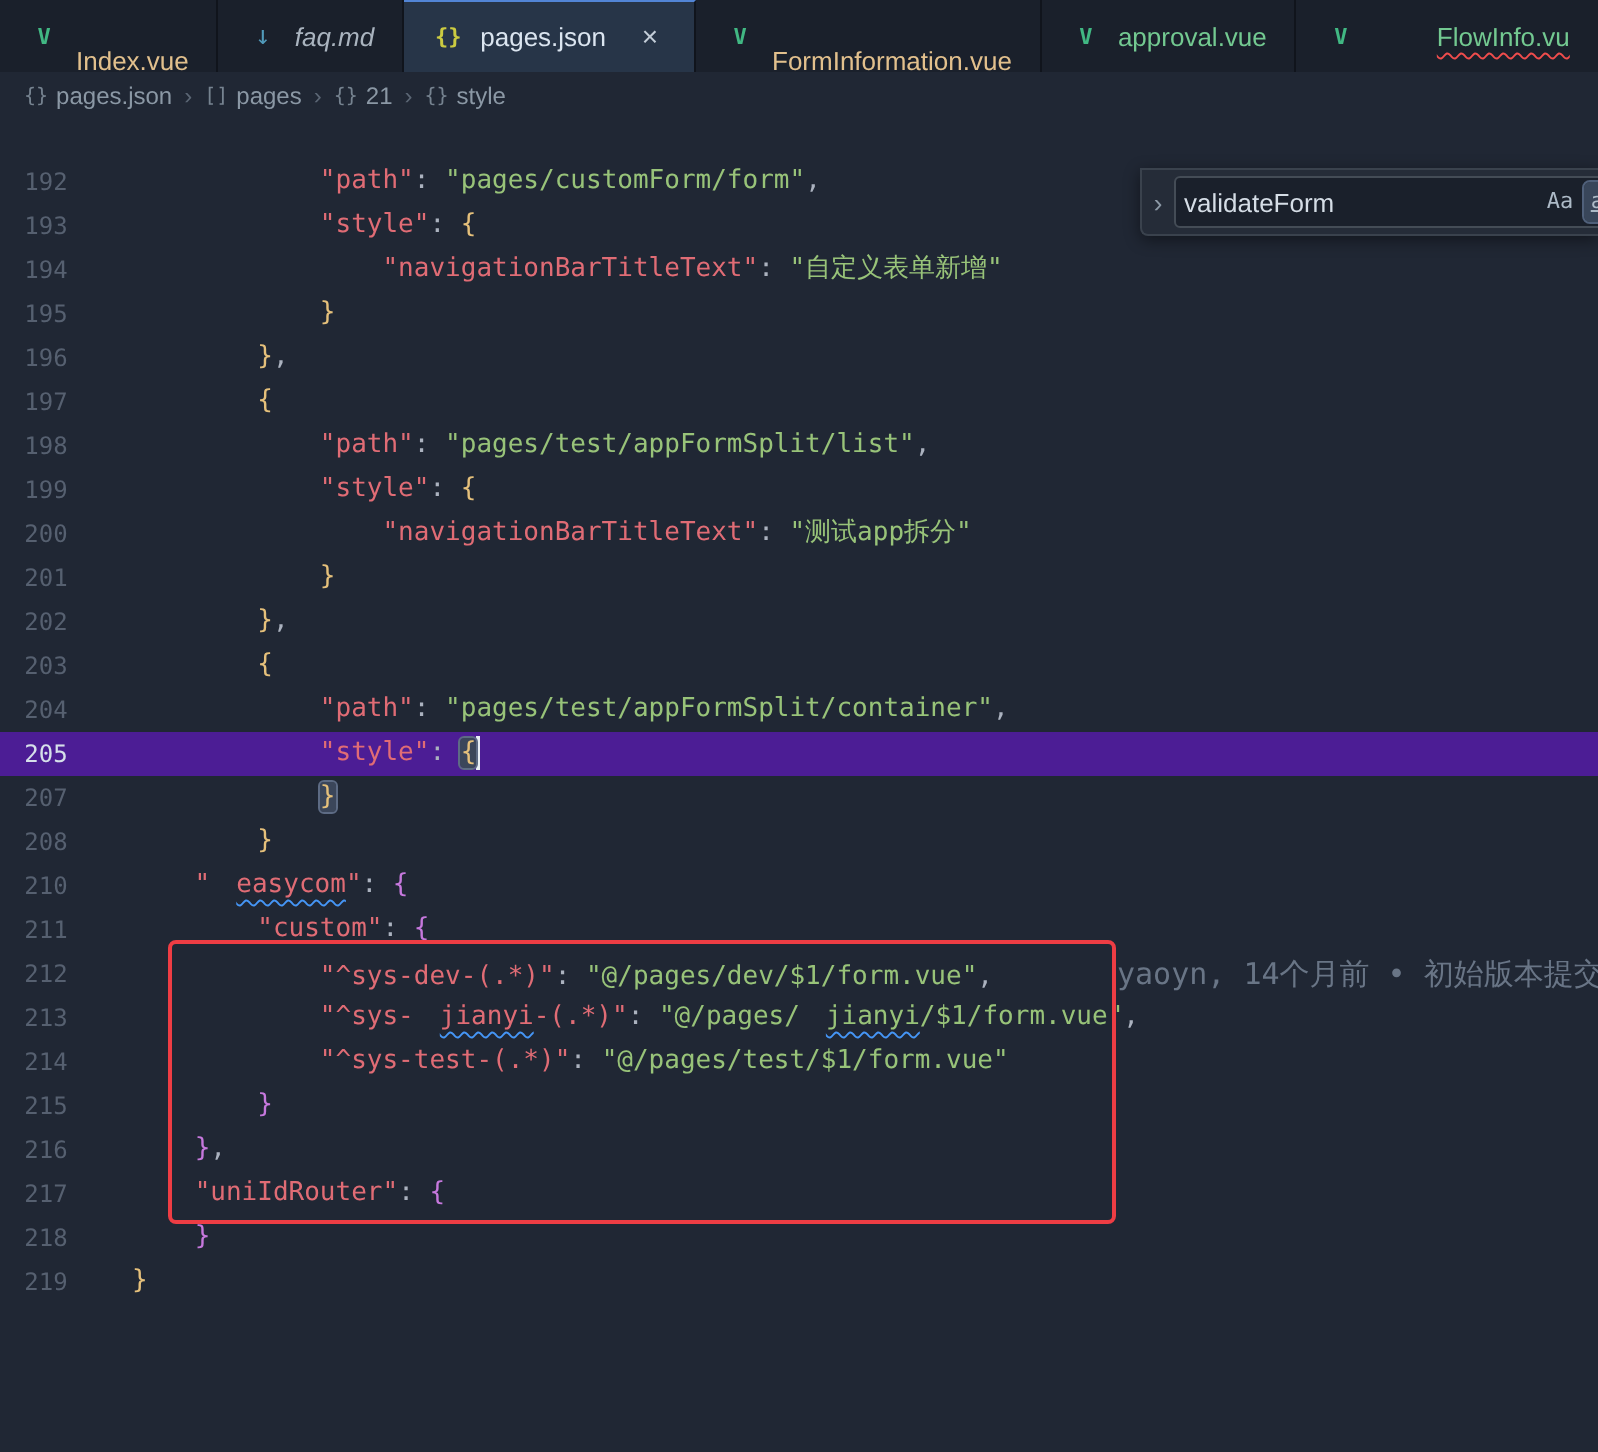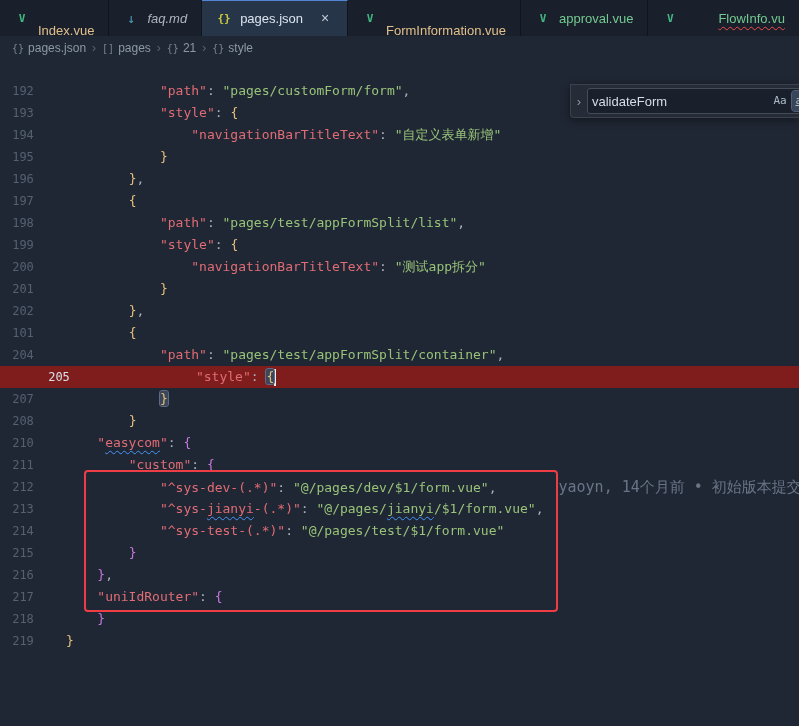--- a/index.html
+++ b/index.html
@@ -29,31 +29,31 @@
   .breadcrumbs { display:flex; align-items:center; height:24px; padding:0 12px;
     background:#202734; color:#8b98a5; font-size:12px; gap:4px; }
   .bc-item { display:inline-flex; align-items:center; gap:4px; cursor:pointer; }
   .bc-icon { font-family:"DejaVu Sans Mono", monospace; font-size:10px; color:#768390; }
   .bc-sep { color:#5b6674; padding:0 2px; }
 
   
   .editor { position:relative; height:666px; background:#202734; padding-top:20px; }
   .row { display:flex; height:22px; line-height:22px; white-space:pre;
     font-family:"DejaVu Sans Mono", monospace; font-size:13px; }
-  .row.current { background:#7f1d1d;padding-left:36px; }
+  .row.current { background:#4c1d95; }
   .ln { flex:none; width:46px; text-align:center; color:#566070; font-size:12px; }
   .row.current .ln { color:#d6e0ea; }
   .codeln { margin-left:20px; color:#abb2bf; }
 
   .t-k  { color:#e06c75; }
   .t-s  { color:#98c379; }
   .t-p  { color:#abb2bf; }
   .t-b1 { color:#e5c07b; }
   .t-b2 { color:#c678dd; }
-  .t-sp { text-decoration:underline wavy #4596f7; text-decoration-thickness:1px; text-underline-offset:3px; }
+  .t-sp { text-decoration:underline wavy #4596f7; text-decoration-thickness:1px; text-underline-offset:3px;margin-left:13px; }
   .t-m  { background:#3b465a; outline:1px solid #5d6b84; border-radius:2px; }
   .t-cur{ display:inline-block; width:2px; height:17px; background:#e8eef5;
     vertical-align:middle; margin-left:0px; animation:blink 1s steps(1) infinite; }
   @keyframes blink { 50% { opacity:0; } }
 
   .blame { margin-left:62px; color:#697586; font-size:15px; }
 
   .anno-box { position:absolute; left:84px; top:410px; width:474px; height:142px;
     border:2px solid #ee3d44; border-radius:4px; pointer-events:none; z-index:5; }
 
@@ -145,21 +145,21 @@
       <div class="row" data-name="code-line-193"><span class="ln" data-name="line-number">193</span><span class="codeln" data-name="line-content"><span class="t-p" data-name="code-token">            </span><span class="t-k" data-name="code-token">"style"</span><span class="t-p" data-name="code-token">: </span><span class="t-b1" data-name="code-token">{</span></span></div>
       <div class="row" data-name="code-line-194"><span class="ln" data-name="line-number">194</span><span class="codeln" data-name="line-content"><span class="t-p" data-name="code-token">                </span><span class="t-k" data-name="code-token">"navigationBarTitleText"</span><span class="t-p" data-name="code-token">: </span><span class="t-s" data-name="code-token">"自定义表单新增"</span></span></div>
       <div class="row" data-name="code-line-195"><span class="ln" data-name="line-number">195</span><span class="codeln" data-name="line-content"><span class="t-p" data-name="code-token">            </span><span class="t-b1" data-name="code-token">}</span></span></div>
       <div class="row" data-name="code-line-196"><span class="ln" data-name="line-number">196</span><span class="codeln" data-name="line-content"><span class="t-p" data-name="code-token">        </span><span class="t-b1" data-name="code-token">}</span><span class="t-p" data-name="code-token">,</span></span></div>
       <div class="row" data-name="code-line-197"><span class="ln" data-name="line-number">197</span><span class="codeln" data-name="line-content"><span class="t-p" data-name="code-token">        </span><span class="t-b1" data-name="code-token">{</span></span></div>
       <div class="row" data-name="code-line-198"><span class="ln" data-name="line-number">198</span><span class="codeln" data-name="line-content"><span class="t-p" data-name="code-token">            </span><span class="t-k" data-name="code-token">"path"</span><span class="t-p" data-name="code-token">: </span><span class="t-s" data-name="code-token">"pages/test/appFormSplit/list"</span><span class="t-p" data-name="code-token">,</span></span></div>
       <div class="row" data-name="code-line-199"><span class="ln" data-name="line-number">199</span><span class="codeln" data-name="line-content"><span class="t-p" data-name="code-token">            </span><span class="t-k" data-name="code-token">"style"</span><span class="t-p" data-name="code-token">: </span><span class="t-b1" data-name="code-token">{</span></span></div>
       <div class="row" data-name="code-line-200"><span class="ln" data-name="line-number">200</span><span class="codeln" data-name="line-content"><span class="t-p" data-name="code-token">                </span><span class="t-k" data-name="code-token">"navigationBarTitleText"</span><span class="t-p" data-name="code-token">: </span><span class="t-s" data-name="code-token">"测试app拆分"</span></span></div>
       <div class="row" data-name="code-line-201"><span class="ln" data-name="line-number">201</span><span class="codeln" data-name="line-content"><span class="t-p" data-name="code-token">            </span><span class="t-b1" data-name="code-token">}</span></span></div>
       <div class="row" data-name="code-line-202"><span class="ln" data-name="line-number">202</span><span class="codeln" data-name="line-content"><span class="t-p" data-name="code-token">        </span><span class="t-b1" data-name="code-token">}</span><span class="t-p" data-name="code-token">,</span></span></div>
-      <div class="row" data-name="code-line-203"><span class="ln" data-name="line-number">101</span><span class="codeln" data-name="line-content"><span class="t-p" data-name="code-token">        </span><span class="t-b1" data-name="code-token">{</span></span></div>
+      <div class="row" data-name="code-line-203"><span class="ln" data-name="line-number">203</span><span class="codeln" data-name="line-content"><span class="t-p" data-name="code-token">        </span><span class="t-b1" data-name="code-token">{</span></span></div>
       <div class="row" data-name="code-line-204"><span class="ln" data-name="line-number">204</span><span class="codeln" data-name="line-content"><span class="t-p" data-name="code-token">            </span><span class="t-k" data-name="code-token">"path"</span><span class="t-p" data-name="code-token">: </span><span class="t-s" data-name="code-token">"pages/test/appFormSplit/container"</span><span class="t-p" data-name="code-token">,</span></span></div>
       <div class="row current" data-name="code-line-205"><span class="ln" data-name="line-number">205</span><span class="codeln" data-name="line-content"><span class="t-p" data-name="code-token">            </span><span class="t-k" data-name="code-token">"style"</span><span class="t-p" data-name="code-token">: </span><span class="t-b1 t-m" data-name="code-token">{</span><span class="t-cur" data-name="text-cursor"></span></span></div>
       <div class="row" data-name="code-line-207"><span class="ln" data-name="line-number">207</span><span class="codeln" data-name="line-content"><span class="t-p" data-name="code-token">            </span><span class="t-b1 t-m" data-name="code-token">}</span></span></div>
       <div class="row" data-name="code-line-208"><span class="ln" data-name="line-number">208</span><span class="codeln" data-name="line-content"><span class="t-p" data-name="code-token">        </span><span class="t-b1" data-name="code-token">}</span></span></div>
       <div class="row" data-name="code-line-210"><span class="ln" data-name="line-number">210</span><span class="codeln" data-name="line-content"><span class="t-k" data-name="code-token">    "</span><span class="t-k t-sp" data-name="code-token">easycom</span><span class="t-k" data-name="code-token">"</span><span class="t-p" data-name="code-token">: </span><span class="t-b2" data-name="code-token">{</span></span></div>
       <div class="row" data-name="code-line-211"><span class="ln" data-name="line-number">211</span><span class="codeln" data-name="line-content"><span class="t-p" data-name="code-token">        </span><span class="t-k" data-name="code-token">"custom"</span><span class="t-p" data-name="code-token">: </span><span class="t-b2" data-name="code-token">{</span></span></div>
       <div class="row" data-name="code-line-212"><span class="ln" data-name="line-number">212</span><span class="codeln" data-name="line-content"><span class="t-p" data-name="code-token">            </span><span class="t-k" data-name="code-token">"^sys-dev-(.*)"</span><span class="t-p" data-name="code-token">: </span><span class="t-s" data-name="code-token">"@/pages/dev/$1/form.vue"</span><span class="t-p" data-name="code-token">,</span><span class="blame" data-name="git-blame-annotation">yaoyn, 14个月前 • 初始版本提交</span></span></div>
       <div class="row" data-name="code-line-213"><span class="ln" data-name="line-number">213</span><span class="codeln" data-name="line-content"><span class="t-p" data-name="code-token">            </span><span class="t-k" data-name="code-token">"^sys-</span><span class="t-k t-sp" data-name="code-token">jianyi</span><span class="t-k" data-name="code-token">-(.*)"</span><span class="t-p" data-name="code-token">: </span><span class="t-s" data-name="code-token">"@/pages/</span><span class="t-s t-sp" data-name="code-token">jianyi</span><span class="t-s" data-name="code-token">/$1/form.vue"</span><span class="t-p" data-name="code-token">,</span></span></div>
       <div class="row" data-name="code-line-214"><span class="ln" data-name="line-number">214</span><span class="codeln" data-name="line-content"><span class="t-p" data-name="code-token">            </span><span class="t-k" data-name="code-token">"^sys-test-(.*)"</span><span class="t-p" data-name="code-token">: </span><span class="t-s" data-name="code-token">"@/pages/test/$1/form.vue"</span></span></div>
       <div class="row" data-name="code-line-215"><span class="ln" data-name="line-number">215</span><span class="codeln" data-name="line-content"><span class="t-p" data-name="code-token">        </span><span class="t-b2" data-name="code-token">}</span></span></div>

